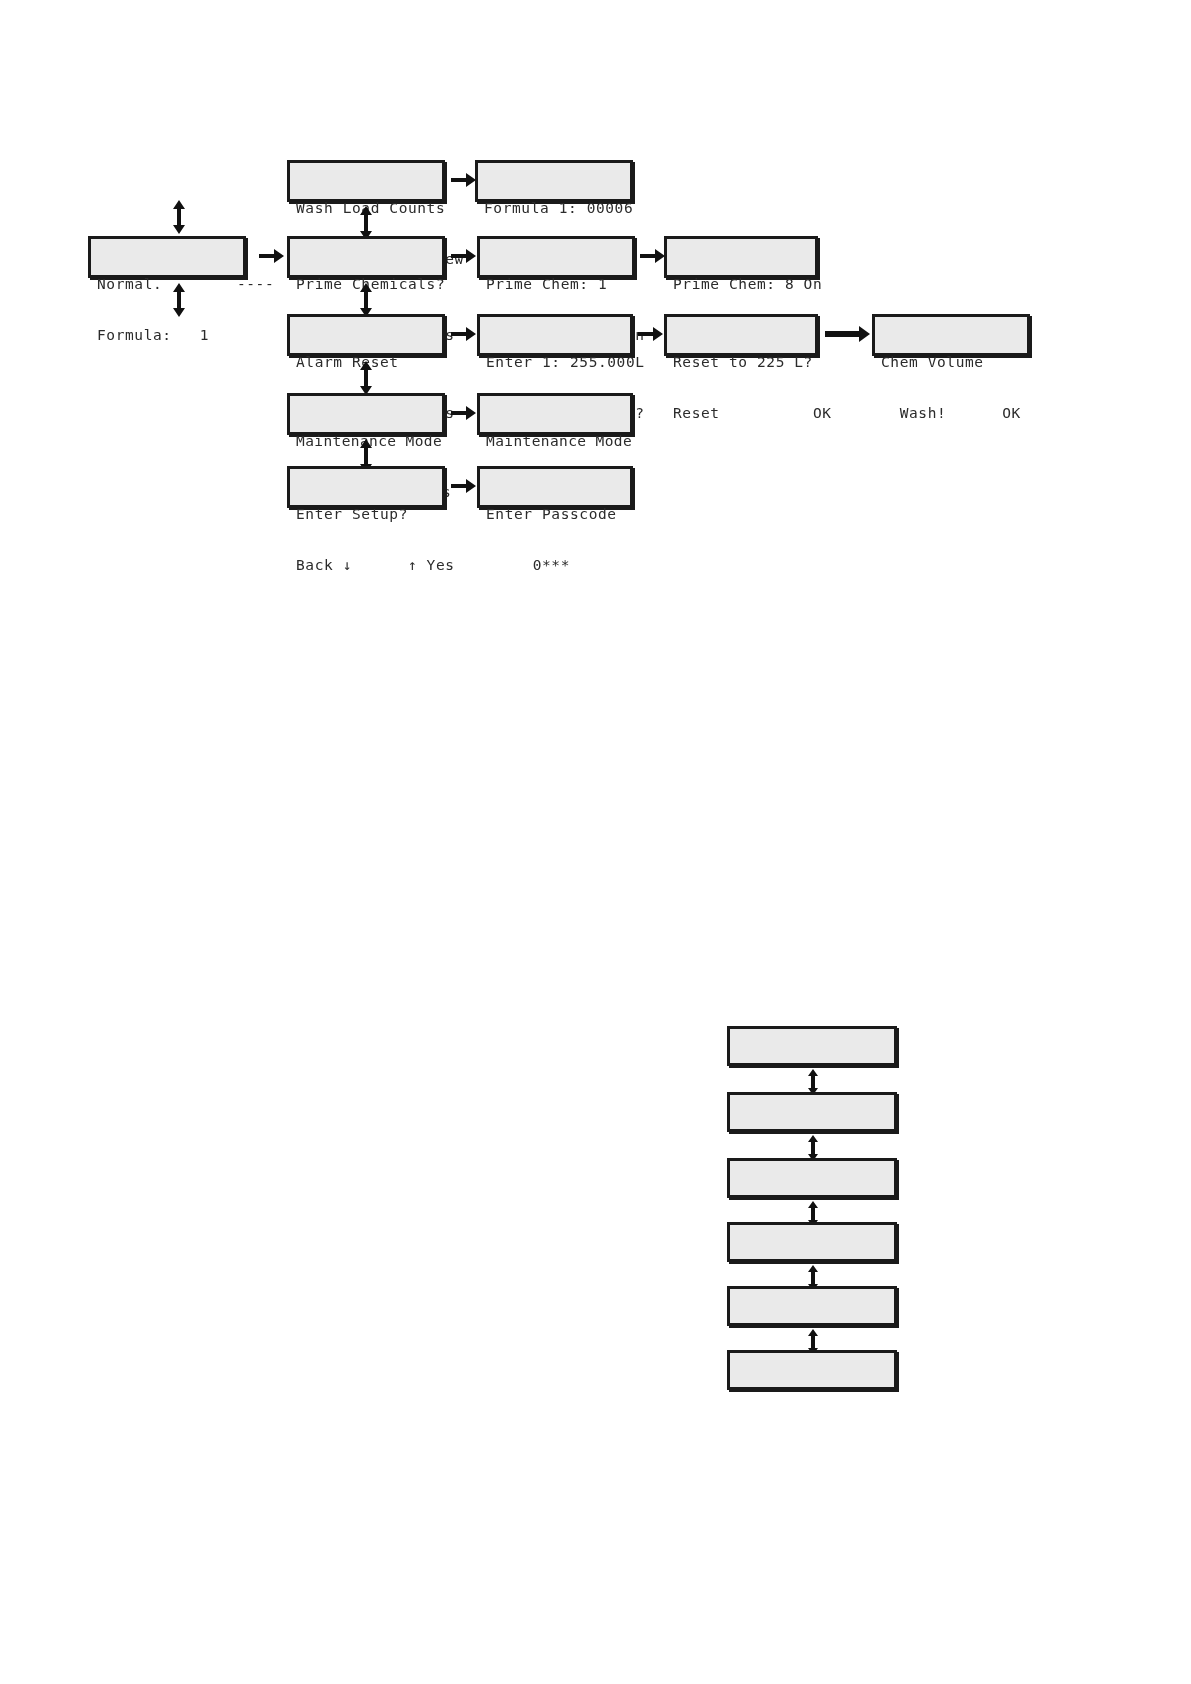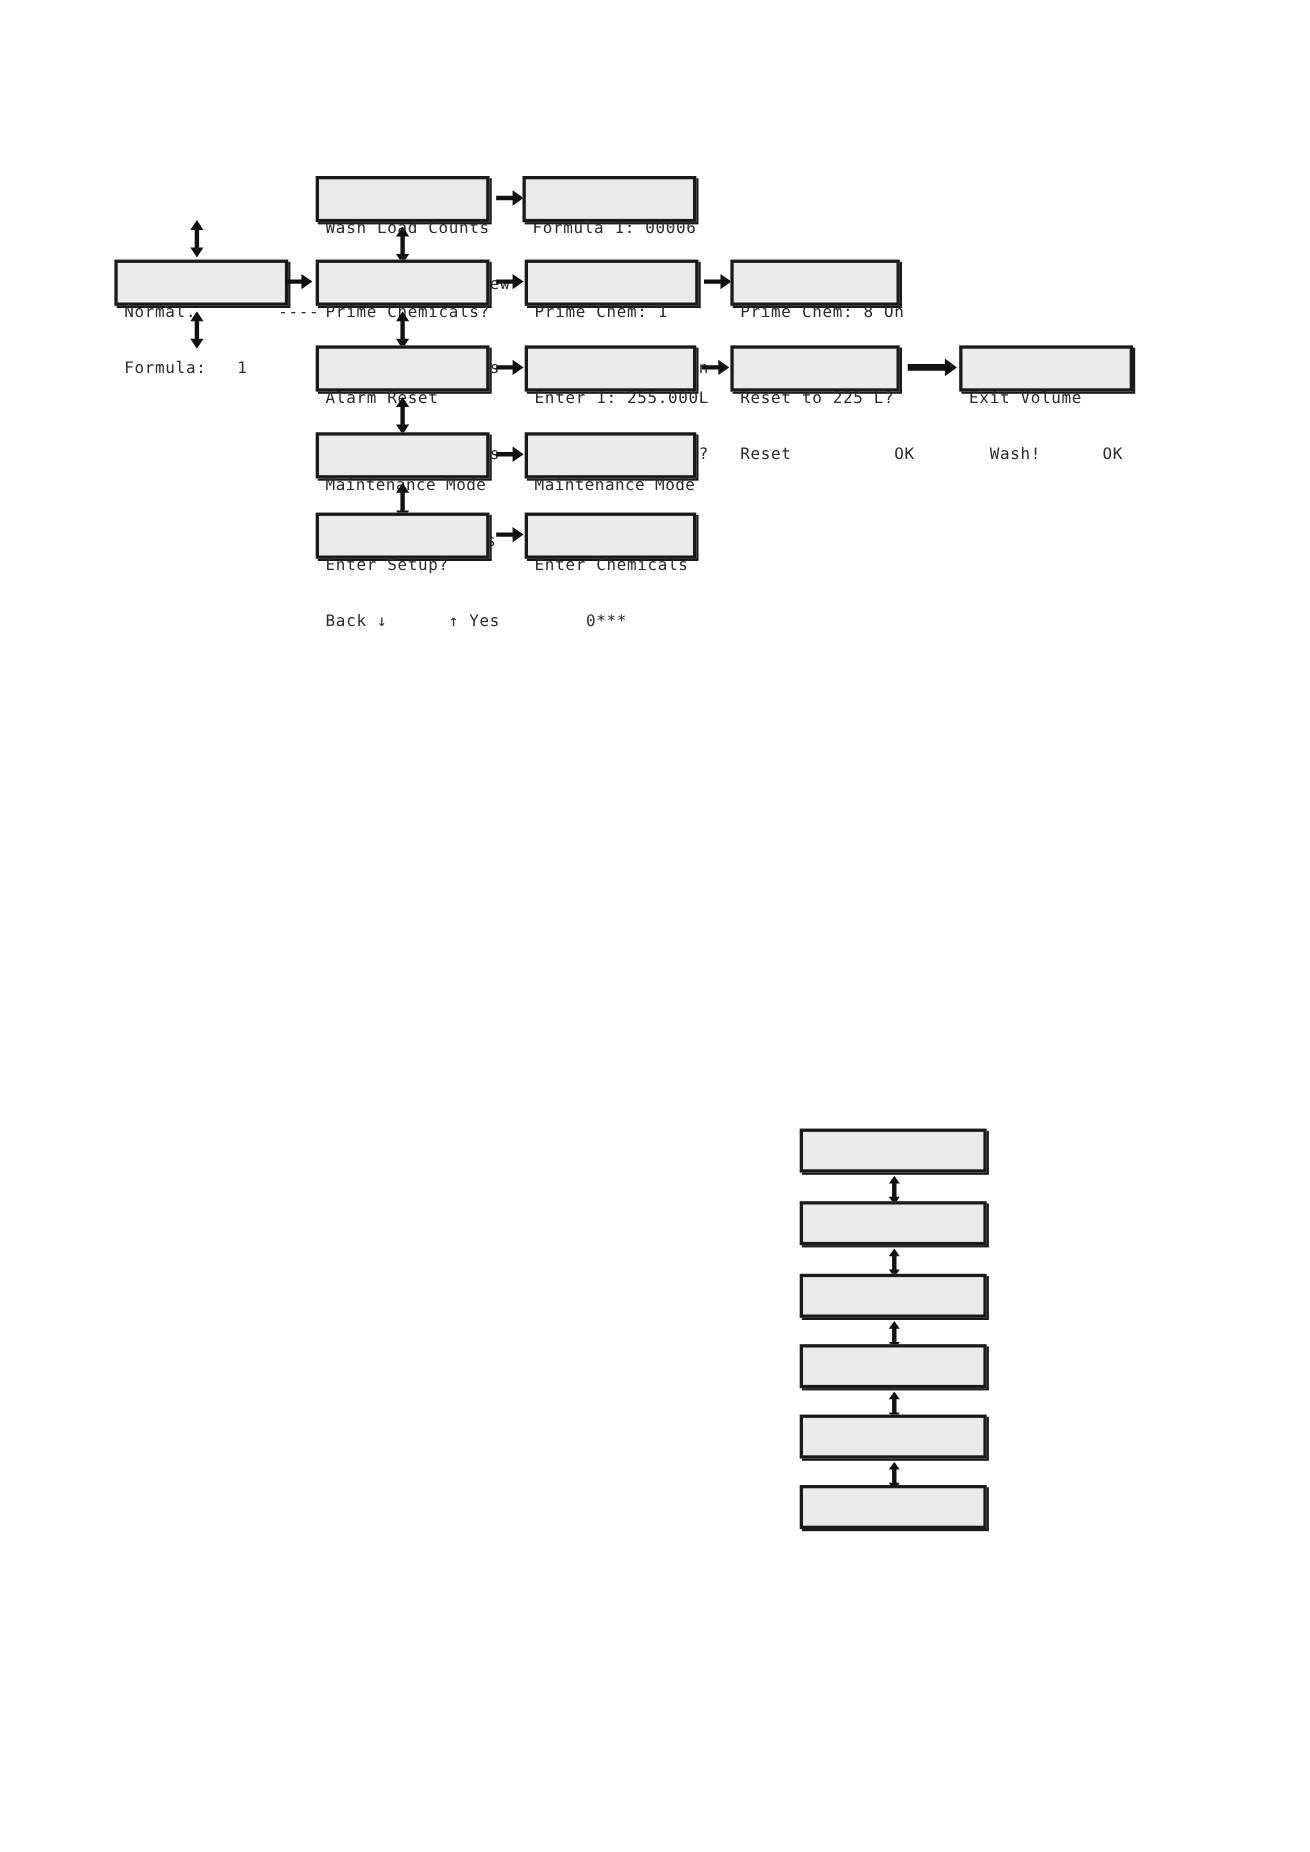--- a/index.html
+++ b/index.html
@@ -101,21 +101,21 @@
     <span class="row">Formula 1: 00006</span>
     <span class="row">Back ↓      ↑</span>
   </div>
 
   <div class="arrow-updown" style="left:357px; top:206px; height:34px;">
     <svg width="14" height="34" viewBox="0 0 14 34" aria-hidden="true">
       <path d="M7 0 L13 9 L9 9 L9 25 L13 25 L7 34 L1 25 L5 25 L5 9 L1 9 Z" fill="#111"></path>
     </svg>
   </div>
 
-  <div class="lcd two-line" style="left:104px; top:236px; width:158px;">
+  <div class="lcd two-line" style="left:88px; top:236px; width:158px;">
     <span class="row">Normal.        ----</span>
     <span class="row">Formula:   1</span>
   </div>
 
   <div class="arrow-updown" style="left:170px; top:200px; height:34px;">
     <svg width="14" height="34" viewBox="0 0 14 34" aria-hidden="true">
       <path d="M7 0 L13 9 L9 9 L9 25 L13 25 L7 34 L1 25 L5 25 L5 9 L1 9 Z" fill="#111"></path>
     </svg>
   </div>
   <div class="arrow-updown" style="left:170px; top:283px; height:34px;">
@@ -190,21 +190,21 @@
     <span class="row">Reset          OK</span>
   </div>
 
   <div class="arrow-right" style="left:824px; top:325px; width:48px;">
     <svg width="46" height="16" viewBox="0 0 46 16" aria-hidden="true">
       <path d="M0 5 L34 5 L34 0 L45 8 L34 16 L34 11 L0 11 Z" fill="#111"></path>
     </svg>
   </div>
 
   <div class="lcd two-line" style="left:872px; top:314px; width:158px;">
-    <span class="row">Exit Volume</span>
+    <span class="row">Chem Volume</span>
     <span class="row">  Wash!      OK</span>
   </div>
 
   <div class="arrow-updown" style="left:357px; top:361px; height:34px;">
     <svg width="14" height="34" viewBox="0 0 14 34" aria-hidden="true">
       <path d="M7 0 L13 9 L9 9 L9 25 L13 25 L7 34 L1 25 L5 25 L5 9 L1 9 Z" fill="#111"></path>
     </svg>
   </div>
 
   <div class="lcd two-line dotmatrix" style="left:287px; top:393px; width:158px;">
@@ -234,21 +234,21 @@
     <span class="row">Back ↓      ↑ Yes</span>
   </div>
 
   <div class="arrow-right" style="left:450px; top:477px; width:28px;">
     <svg width="26" height="16" viewBox="0 0 26 16" aria-hidden="true">
       <path d="M0 6 L15 6 L15 1 L25 8 L15 15 L15 10 L0 10 Z" fill="#111"></path>
     </svg>
   </div>
 
   <div class="lcd two-line" style="left:477px; top:466px; width:156px;">
-    <span class="row">Enter Chemicals</span>
+    <span class="row">Enter Passcode</span>
     <span class="row">     0***</span>
   </div>
 
   <div class="blank-box" style="left:727px; top:1026px; width:170px; height:40px;">
     
   </div>
   <div class="arrow-updown" style="left:804px; top:1069px; height:26px;">
     <svg width="12" height="26" viewBox="0 0 12 26" aria-hidden="true">
       <path d="M6 0 L11 7 L8 7 L8 19 L11 19 L6 26 L1 19 L4 19 L4 7 L1 7 Z" fill="#111"></path>
     </svg>

